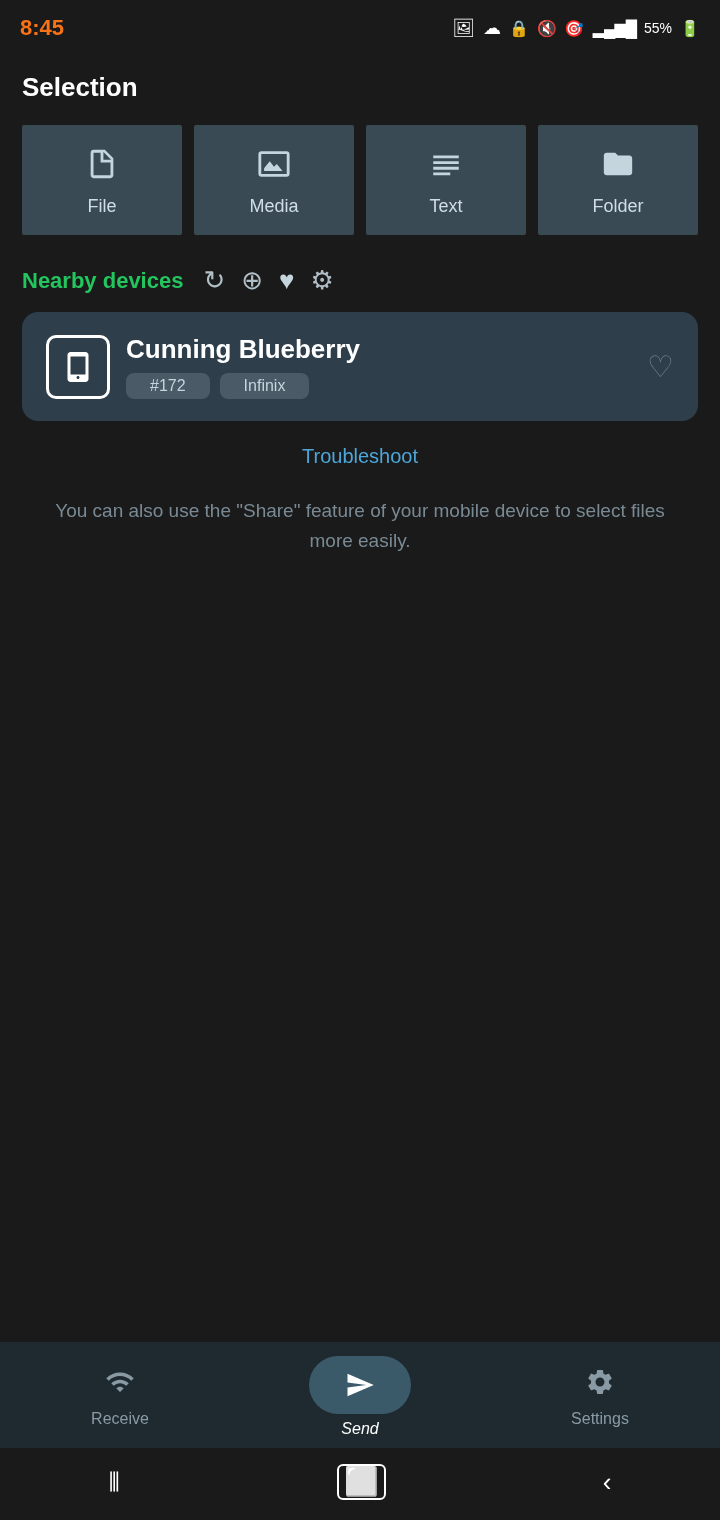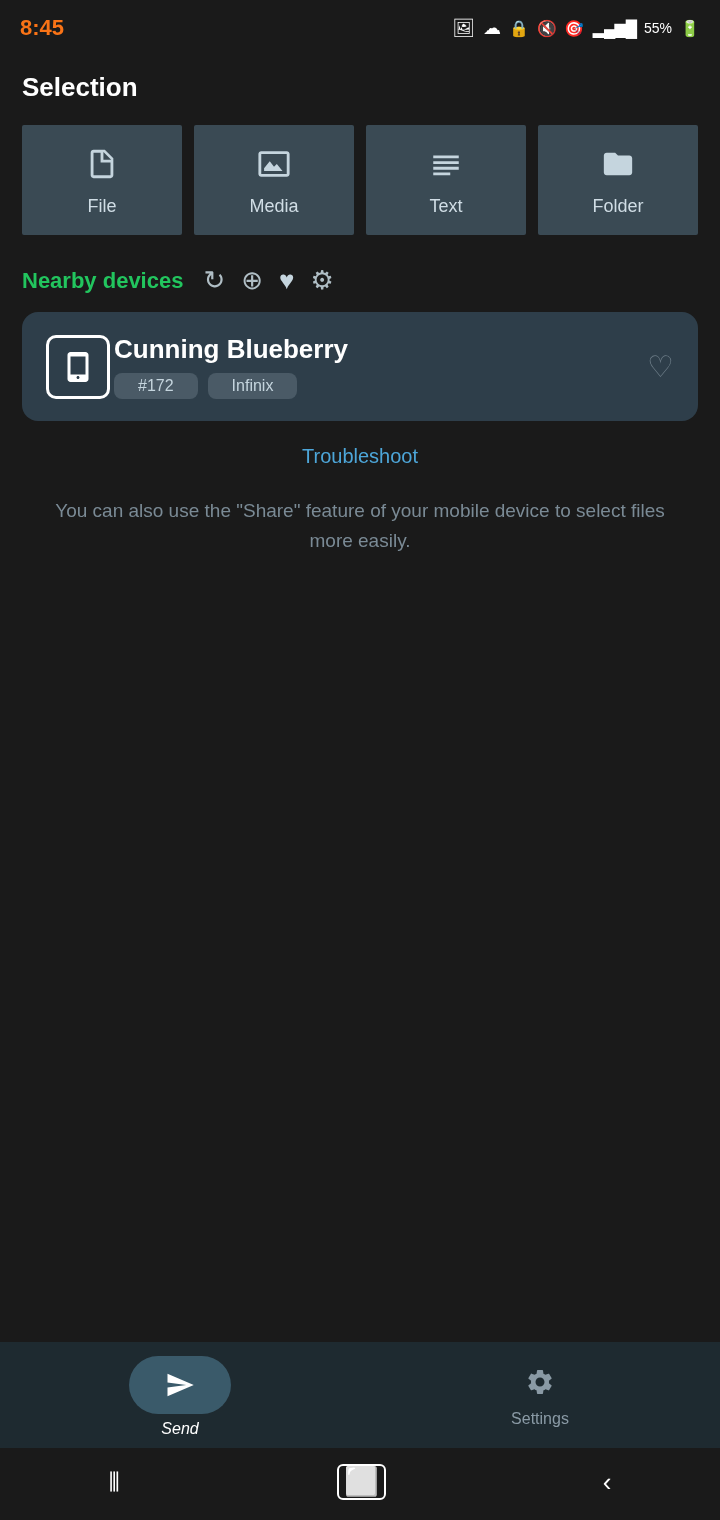--- a/index.html
+++ b/index.html
@@ -106,21 +106,21 @@
       cursor: pointer;
     }
 
     
     .device-card {
       background-color: #2e3e4a;
       border-radius: 16px;
       padding: 22px 24px;
       display: flex;
       align-items: center;
-      gap: 4px;
+      gap: 16px;
       margin-bottom: 24px;
     }
 
     .device-icon-wrapper {
       width: 64px;
       height: 64px;
       border: 3px solid #ffffff;
       border-radius: 10px;
       display: flex;
       align-items: center;
@@ -339,20 +339,28 @@
 
   <a class="troubleshoot-link">Troubleshoot</a>
 
   <p class="info-text">You can also use the "Share" feature of your mobile device to select files more easily.</p>
 
   <div class="spacer"></div>
 </div>
 
 <div class="bottom-nav">
 
+  <div class="nav-item">
+    <span class="nav-icon">
+      <svg width="30" height="30" viewBox="0 0 24 24" fill="#8a9aa5">
+        <path d="M1 9l2 2c4.97-4.97 13.03-4.97 18 0l2-2C16.93 2.93 7.08 2.93 1 9zm8 8l3 3 3-3c-1.65-1.66-4.34-1.66-6 0zm-4-4l2 2c2.76-2.76 7.24-2.76 10 0l2-2C15.14 9.14 8.87 9.14 5 13z"></path>
+      </svg>
+    </span>
+    <span class="nav-label">Receive</span>
+  </div>
 
   <div class="nav-item active">
     <div class="send-pill">
       <svg width="30" height="30" viewBox="0 0 24 24" fill="#ffffff">
         <path d="M2 21l21-9L2 3v7l15 2-15 2v7z"></path>
       </svg>
     </div>
     <span class="nav-label" style="color:#ffffff;font-style:italic;">Send</span>
   </div>
 

